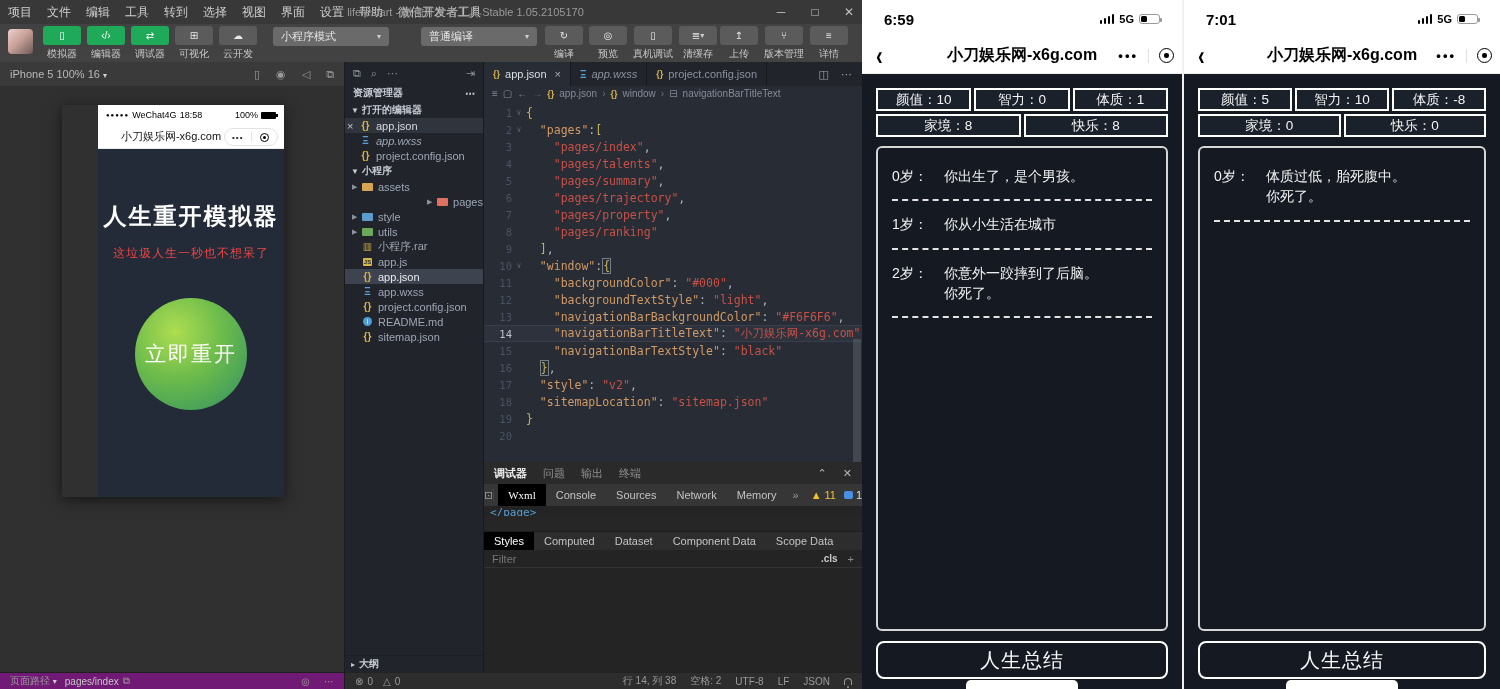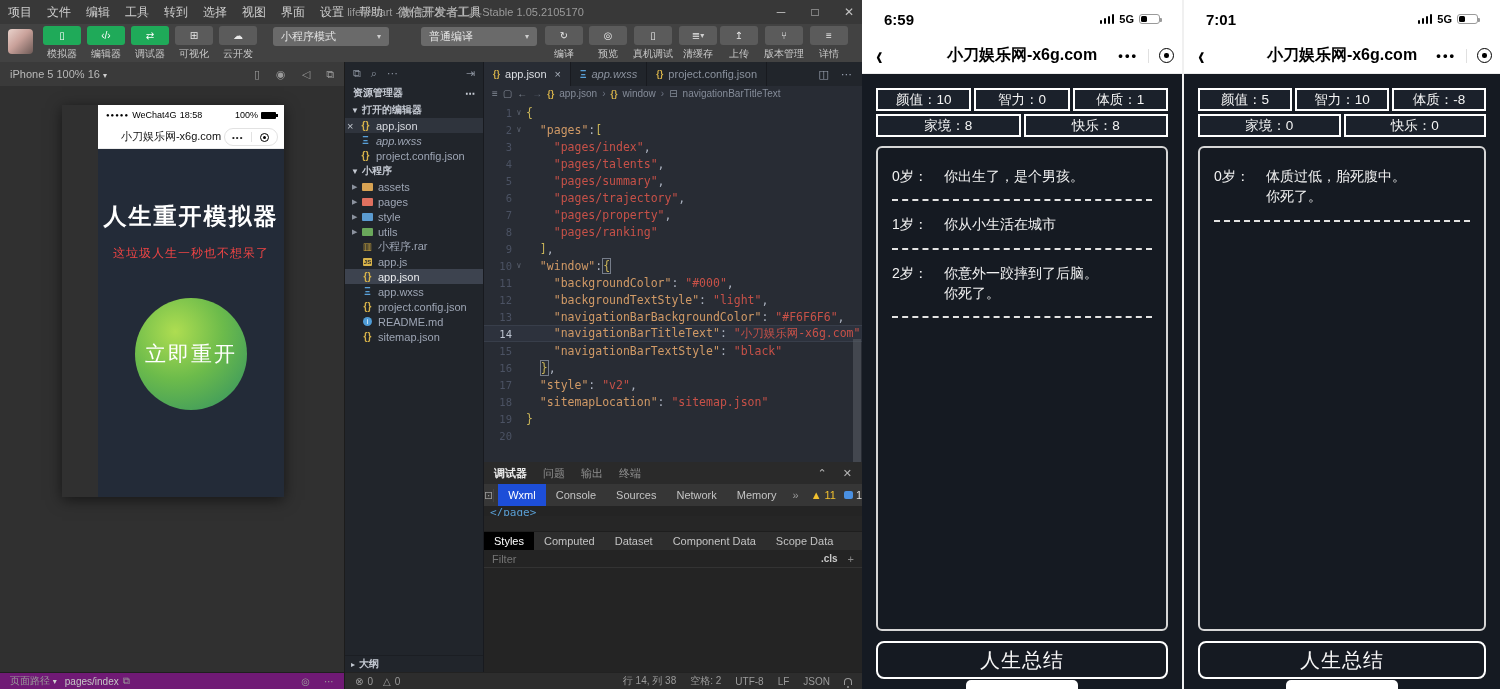--- a/index.html
+++ b/index.html
@@ -106,21 +106,21 @@
   .tok.brm { color:#c9b458; border:1px solid #767d8a; }
   .scroll-thumb { position:absolute; right:1px; top:238px; width:8px; height:125px; background:#5a5e66; opacity:.55; }
 
   .debugpanel { height:210px; display:flex; flex-direction:column; flex:0 0 210px; }
   .dbg-header { height:22px; background:#2a2a2a; display:flex; align-items:center; gap:16px; padding:0 10px; font-size:11px; color:#8f8f8f; flex:0 0 22px;}
   .dbg-header .tab.active { color:#ececec; font-weight:bold; }
   .dbg-header .hicons { margin-left:auto; display:flex; gap:16px; color:#b5b5b5;}
   .devtools-tabs { height:22px; background:#363636; display:flex; align-items:center; font-size:11px; color:#c3c3c3; flex:0 0 22px;}
   .devtools-tabs .insp { width:24px; text-align:center; color:#9a9a9a; border-right:1px solid #444; margin-right:4px;}
   .devtools-tabs .dtab { padding:0 10px; height:22px; display:flex; align-items:center;}
-  .devtools-tabs .dtab.active { background:#1d4ed8; color:#fff; }
+  .devtools-tabs .dtab.active { background:#000000; color:#fff;font-family:Liberation Serif, serif; }
   .devtools-tabs .more { color:#9a9a9a; padding:0 6px;}
   .badge-warn { color:#f2c12e; margin-left:6px; display:flex; align-items:center; gap:3px;}
   .badge-msg { margin-left:8px; display:flex; align-items:center; gap:3px; color:#ddd;}
   .bubble { width:9px; height:8px; background:#4a90e2; border-radius:2px; display:inline-block;}
   .devtools-tabs .ricons { margin-left:auto; display:flex; gap:12px; padding-right:8px; color:#b5b5b5;}
   .elem-snippet { height:10px; background:#242424; overflow:hidden; font-size:11px; color:#5a9fd4; padding-left:6px; flex:0 0 10px;}
   .dbg-gap { height:16px; background:#262626; flex:0 0 16px; border-bottom:1px solid #1e1e1e;}
   .styles-tabs { height:18px; background:#2d2d2d; display:flex; align-items:center; font-size:11px; color:#c3c3c3; flex:0 0 18px;}
   .styles-tabs .stab { padding:0 10px; height:18px; display:flex; align-items:center;}
   .styles-tabs .stab.active { background:#000; color:#fff; }
@@ -350,21 +350,21 @@
             <span>小程序</span>
           </div>
           <div id="file-tree">
               <div class="frow" style="padding-left: 16px;">
                 <span class="farr">▶</span>
                 <span class="fi">
                   <span class="folder" style="background: rgb(216, 163, 83);"></span>
                 </span>
                 <span>assets</span>
               </div>
-              <div class="frow" style="padding-left: 16px;">
+              <div class="frow" style="padding-left: 16px; justify-content: flex-end;">
                 <span class="farr">▶</span>
                 <span class="fi">
                   <span class="folder" style="background: rgb(224, 112, 95);"></span>
                 </span>
                 <span>pages</span>
               </div>
               <div class="frow" style="padding-left: 16px;">
                 <span class="farr">▶</span>
                 <span class="fi">
                   <span class="folder" style="background: rgb(91, 155, 208);"></span>

